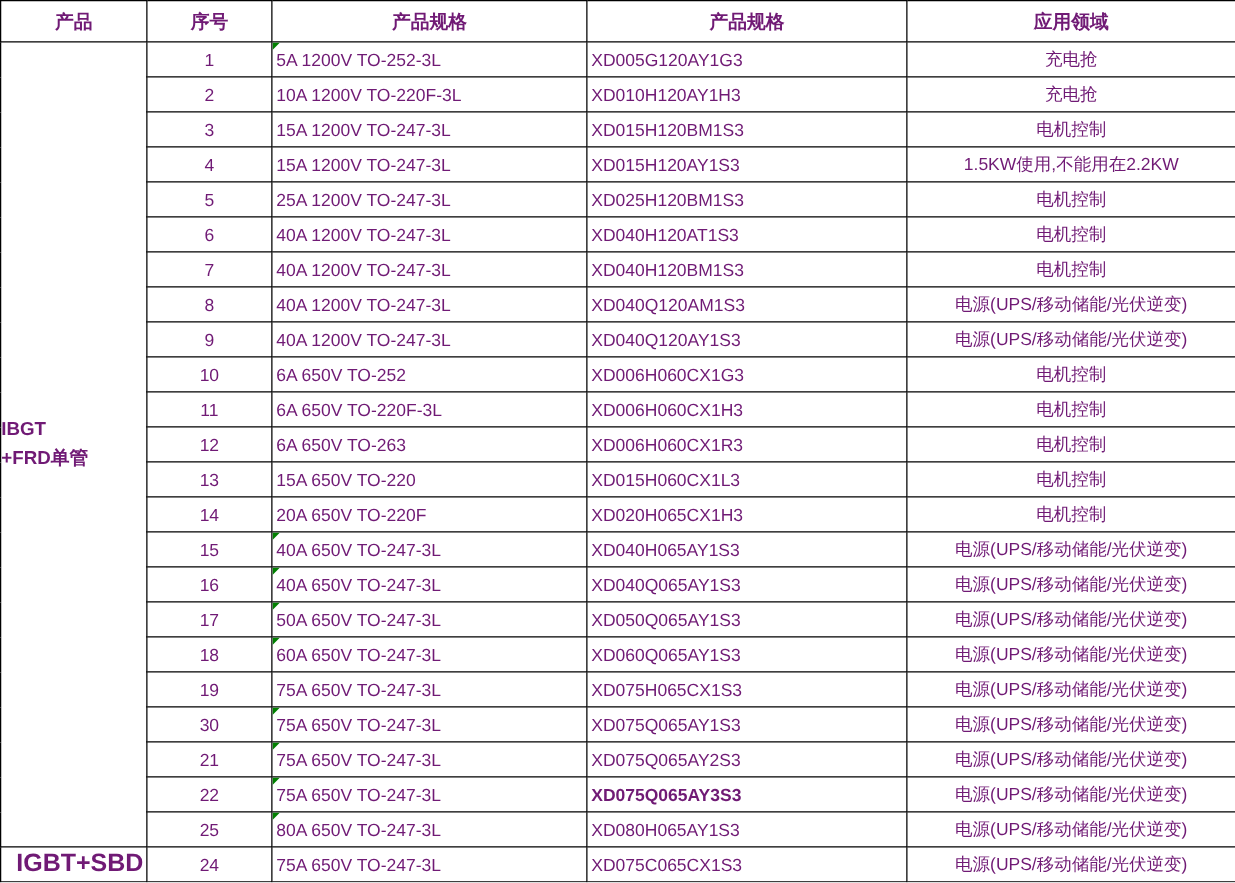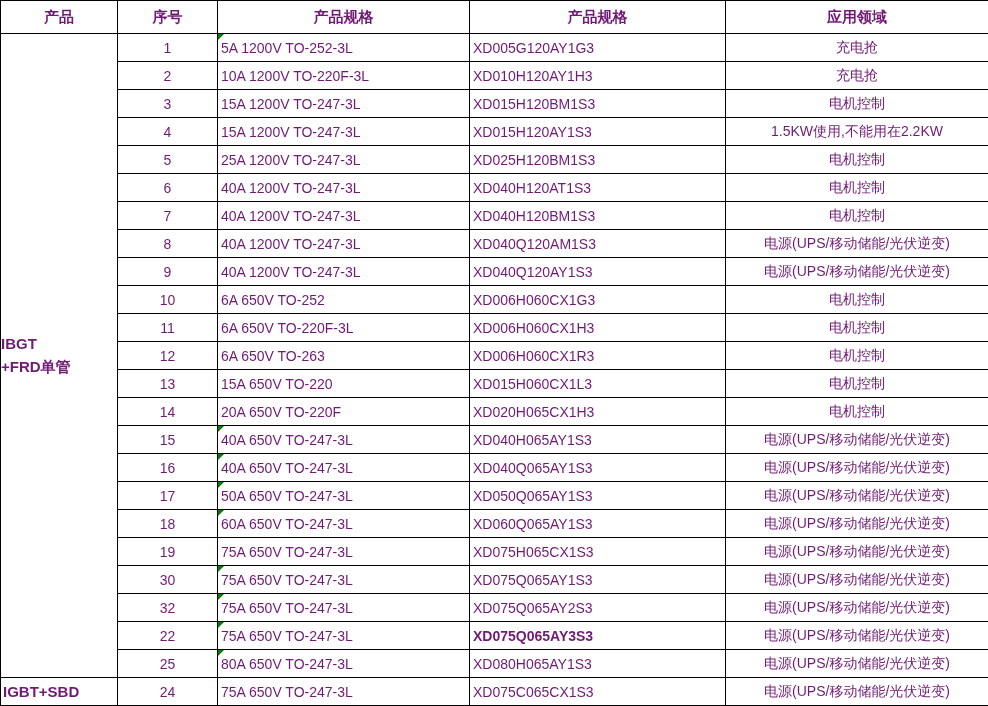--- a/index.html
+++ b/index.html
@@ -13,21 +13,21 @@
         padding:0;font-weight:normal;background:#ffffff;}
   thead tr{height:33px;}
   tbody tr{height:28px;}
   th{font-size:15px;font-weight:bold;text-align:center;}
   td{font-size:14px;}
   td.center{text-align:center;}
   td.left{text-align:left;padding-left:3px;}
   td.bold{font-weight:bold;}
   td.rel{position:relative;}
   td.product-group{font-weight:bold;font-size:15px;line-height:1.5;}
-  td.product-left{text-align:left;padding-left:2px;font-weight:bold;font-size:15px;}
+  td.product-left{text-align:left;padding-left:12px;font-weight:bold;font-size:20px;}
   .flag{position:absolute;top:0;left:0;width:0;height:0;
         border-top:6px solid #008000;border-right:6px solid transparent;}
 </style>
 </head>
 <body>
 
 <div class="sheet">
   <table>
     <colgroup>
       <col class="c1">
@@ -161,21 +161,21 @@
           <td class="left"><span>XD075H065CX1S3</span></td>
           <td class="center"><span>电源(UPS/移动储能/光伏逆变)</span></td>
         </tr>
         <tr>
           <td class="center"><span>30</span></td>
           <td class="left rel"><span class="flag"></span><span>75A 650V TO-247-3L</span></td>
           <td class="left"><span>XD075Q065AY1S3</span></td>
           <td class="center"><span>电源(UPS/移动储能/光伏逆变)</span></td>
         </tr>
         <tr>
-          <td class="center"><span>32</span></td>
+          <td class="center"><span>21</span></td>
           <td class="left rel"><span class="flag"></span><span>75A 650V TO-247-3L</span></td>
           <td class="left"><span>XD075Q065AY2S3</span></td>
           <td class="center"><span>电源(UPS/移动储能/光伏逆变)</span></td>
         </tr>
         <tr>
           <td class="center"><span>22</span></td>
           <td class="left rel"><span class="flag"></span><span>75A 650V TO-247-3L</span></td>
           <td class="left bold"><span>XD075Q065AY3S3</span></td>
           <td class="center"><span>电源(UPS/移动储能/光伏逆变)</span></td>
         </tr>

